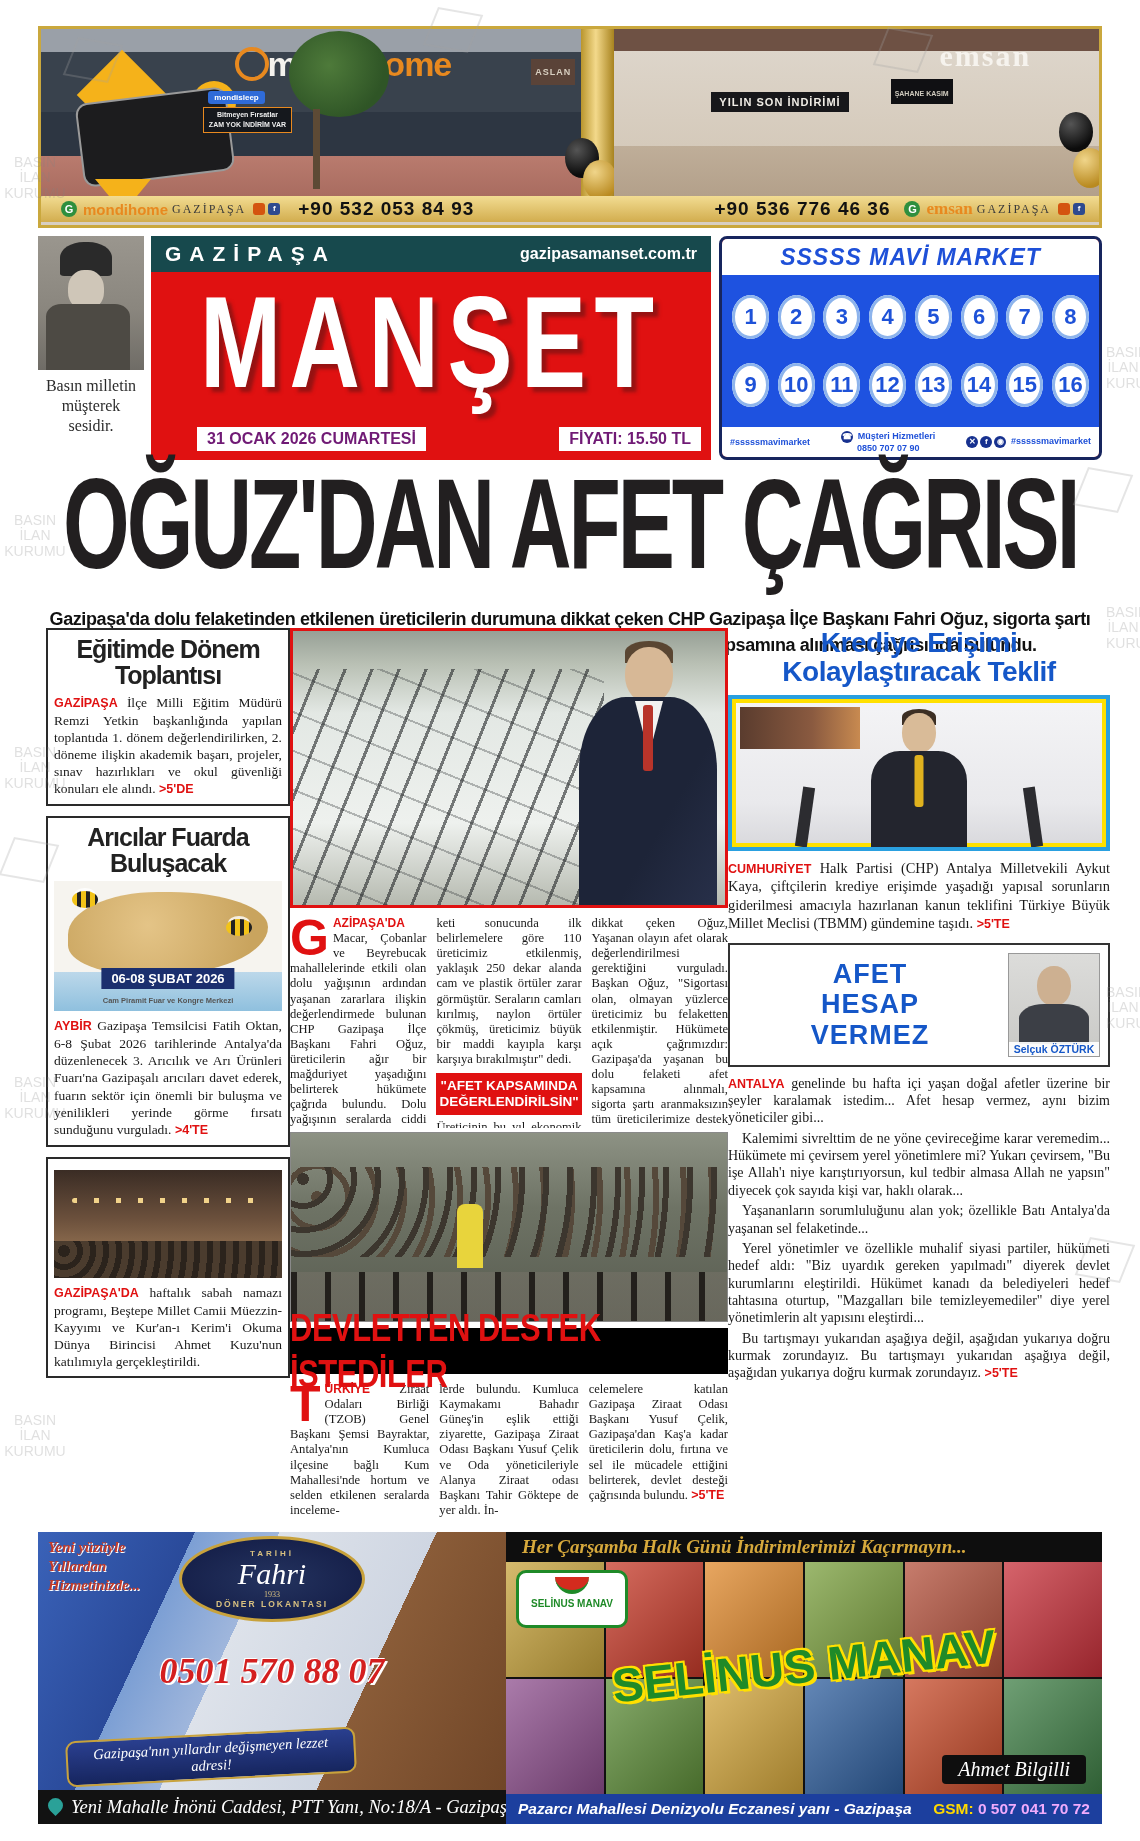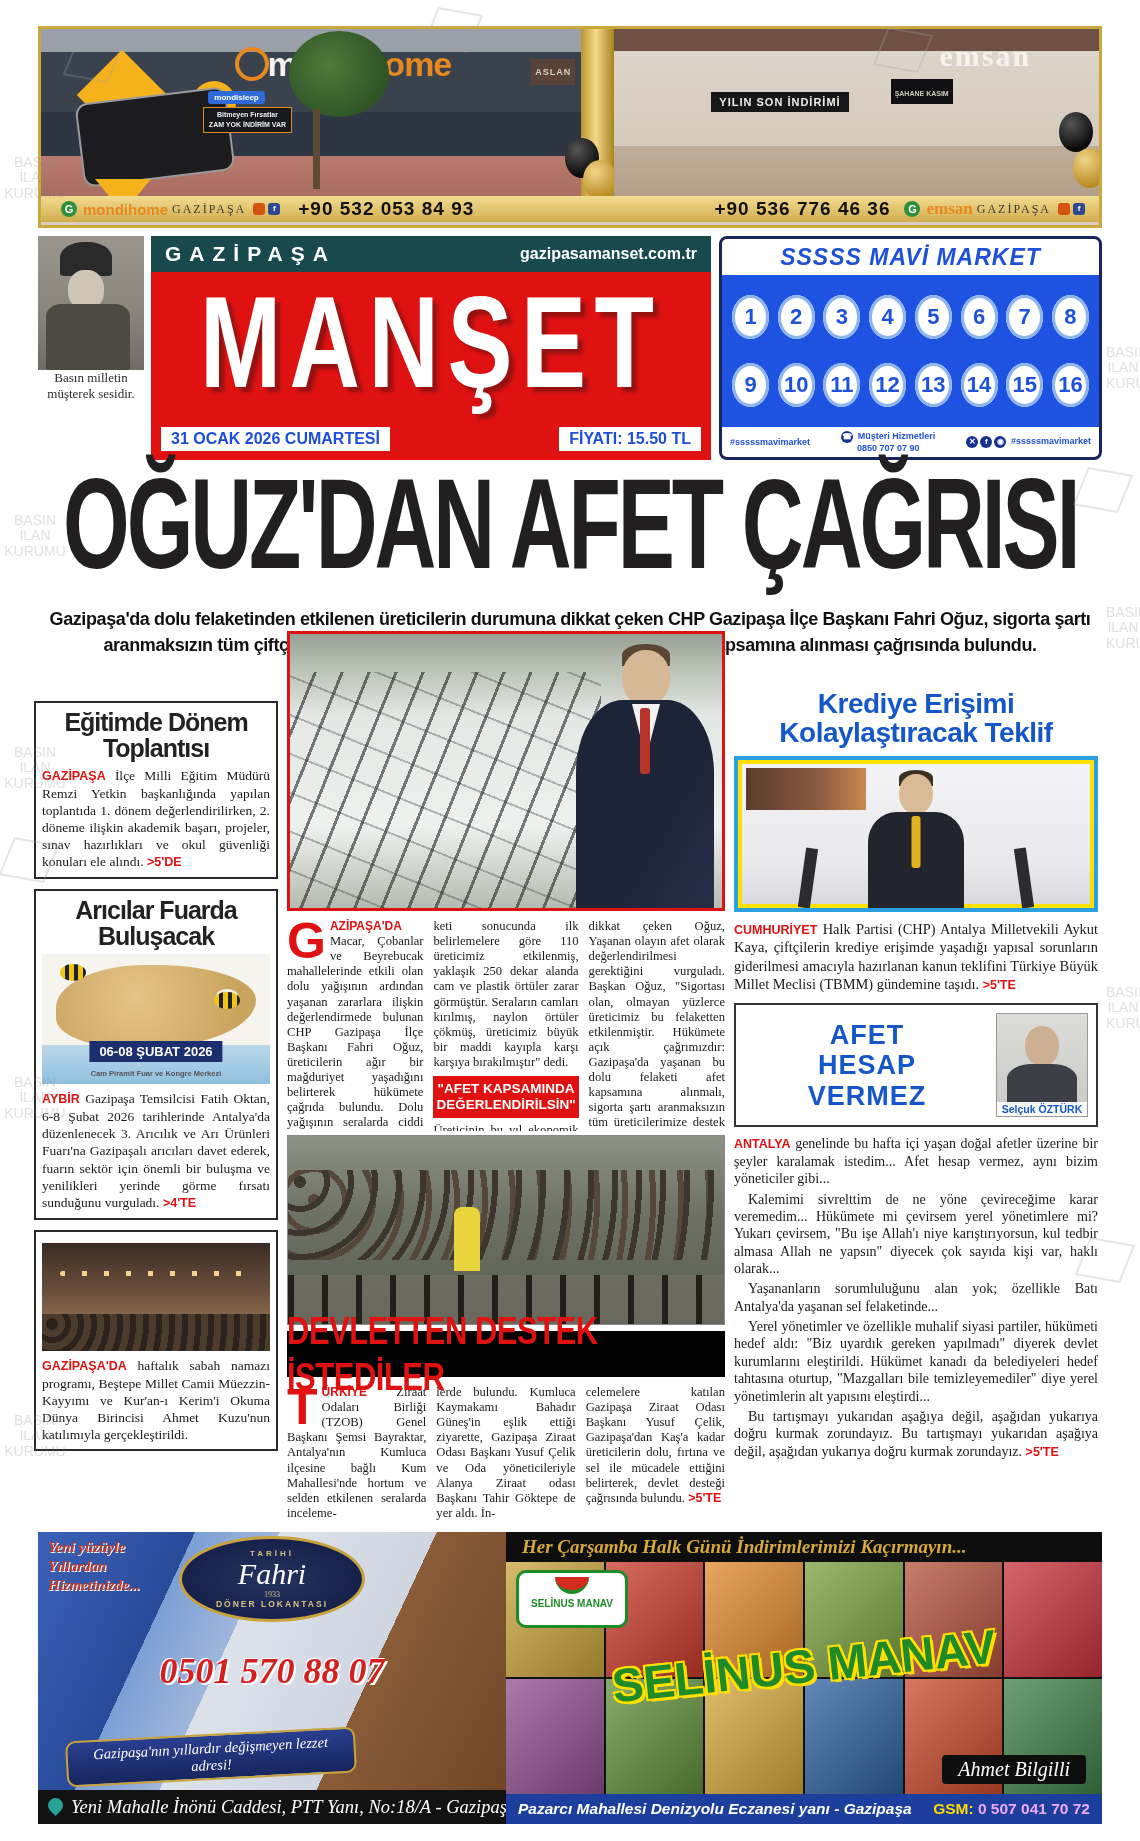--- a/index.html
+++ b/index.html
@@ -61,32 +61,32 @@
   .strip-phone { font-weight:bold; color:#111; font-size:19px; letter-spacing:1px; margin-left:18px; }
 
   
   #masthead { position:absolute; left:38px; top:236px; width:1064px; height:224px; display:flex; }
   .ata-col { width:106px; margin-right:7px; }
   .ata-photo { height:134px; position:relative; overflow:hidden;
       background:linear-gradient(180deg,#9a968e 0%,#8a867e 55%,#6f6c66 100%); }
   .ata-hat { position:absolute; left:22px; top:6px; width:52px; height:34px; background:#2a2a2a; border-radius:46% 46% 8% 8%; }
   .ata-face { position:absolute; left:30px; top:34px; width:36px; height:40px; background:#cfc6b8; border-radius:45%; }
   .ata-body { position:absolute; left:8px; top:68px; width:84px; height:70px; background:#4d4a44; border-radius:18% 18% 0 0; }
-  .slogan { margin-top:0; font-size:13px; color:#2c2c2c; text-align:center; line-height:1.25; }
+  .slogan { margin-top:6px; font-size:16px; color:#2c2c2c; text-align:center; line-height:1.25; }
   .mast-center { width:560px; display:flex; flex-direction:column; }
   .teal-bar { height:36px; background:#17494d; color:#fff; display:flex; justify-content:space-between; align-items:center;
       padding:0 14px; font-family:"Liberation Sans",sans-serif; }
   .teal-city { font-weight:bold; font-size:21px; letter-spacing:8px; }
   .teal-site { font-weight:bold; font-size:16px; }
   .red-box { flex:1; background:#e01111; position:relative; text-align:center; overflow:hidden; }
   .manset { display:inline-block; color:#fff; font-family:"Liberation Sans",sans-serif; font-weight:bold; font-size:92px;
       letter-spacing:8px; line-height:1; margin-top:4px; transform:scale(1.06,1.42); transform-origin:top center;
       text-shadow:5px 4px 3px rgba(90,20,20,.55); }
   .date-strip { height:36px; background:#e01111; display:flex; justify-content:space-between; align-items:center; padding:0 10px 6px; }
-  .date-box { background:#fff; color:#1d4ed8; font:bold 16px "Liberation Sans",sans-serif; padding:3px 10px; }
+  .date-box { background:#fff; color:#701a75; font:bold 16px "Liberation Sans",sans-serif; padding:3px 10px;margin-left:36px; }
   .mavi-col { flex:1; margin-left:8px; border:3px solid #17255e; border-radius:8px; overflow:hidden; display:flex; flex-direction:column; background:#b91c1c; }
   .mavi-head { height:36px; background:#fff; color:#1e50d8; font:bold italic 23px "Liberation Sans",sans-serif;
       display:flex; align-items:center; justify-content:center; letter-spacing:1px; }
   .mavi-body { flex:1; background:#1e52e0; display:flex; flex-direction:column; justify-content:space-around; padding:8px 10px; }
   .num-row { display:flex; justify-content:space-between; }
   .num { width:37px; height:44px; background:#fff; border-radius:50%; color:#1e52d8; font:bold 22px "Liberation Sans",sans-serif;
       display:flex; align-items:center; justify-content:center; box-shadow:inset 0 0 0 3px #8db4ec; }
   .mavi-foot { height:30px; background:#fff; display:flex; align-items:center; justify-content:space-between; padding:0 8px;
       font:bold 9px "Liberation Sans",sans-serif; color:#1e50d8; }
   .mavi-foot .mid { text-align:center; line-height:1.2; }
@@ -96,21 +96,21 @@
   
   #lead { position:absolute; left:35px; top:460px; width:1070px; text-align:center; }
   .headline { display:inline-block; white-space:nowrap; font-family:"Liberation Sans",sans-serif; font-weight:bold;
       font-size:84px; letter-spacing:-3px; color:#221f20; line-height:1; transform:scale(1.02,1.52);
       transform-origin:top center; }
   .headline-wrap { height:136px; overflow:visible; }
   .subheadline { margin-top:10px; font-family:"Liberation Sans",sans-serif; font-weight:bold; font-size:18px;
       letter-spacing:-0.4px; line-height:1.45; color:#111; }
 
   
-  #grid { position:absolute; left:34px; top:628px; width:1064px; height:896px; display:flex; gap:9px; overflow:hidden;align-items:center; }
+  #grid { position:absolute; left:46px; top:628px; width:1064px; height:896px; display:flex; overflow:hidden; }
   .col-left { width:244px; }
   .article-box { border:2px solid #2a2a2a; background:#fff; margin-bottom:10px; padding:6px; }
   .art-title { font-family:"Liberation Sans",sans-serif; font-weight:bold; font-size:25px; letter-spacing:-1px;
       text-align:center; line-height:1.04; color:#222; }
   .art-title .red { color:#e01111; }
   .art-body { font-size:13.5px; line-height:1.27; text-align:justify; margin-top:6px; }
   .lead-red { color:#e01111; font-weight:bold; font-family:"Liberation Sans",sans-serif; font-size:12.5px; }
   .pref { color:#e01111; font-weight:bold; font-family:"Liberation Sans",sans-serif; font-size:12.5px; }
   .photo-meeting { height:148px; margin-top:5px; position:relative; overflow:hidden;
       background:linear-gradient(180deg,#2c2f4a 0%,#3a3f63 38%,#8a6a43 38%,#a07a4b 62%,#f0ede6 62%); }

